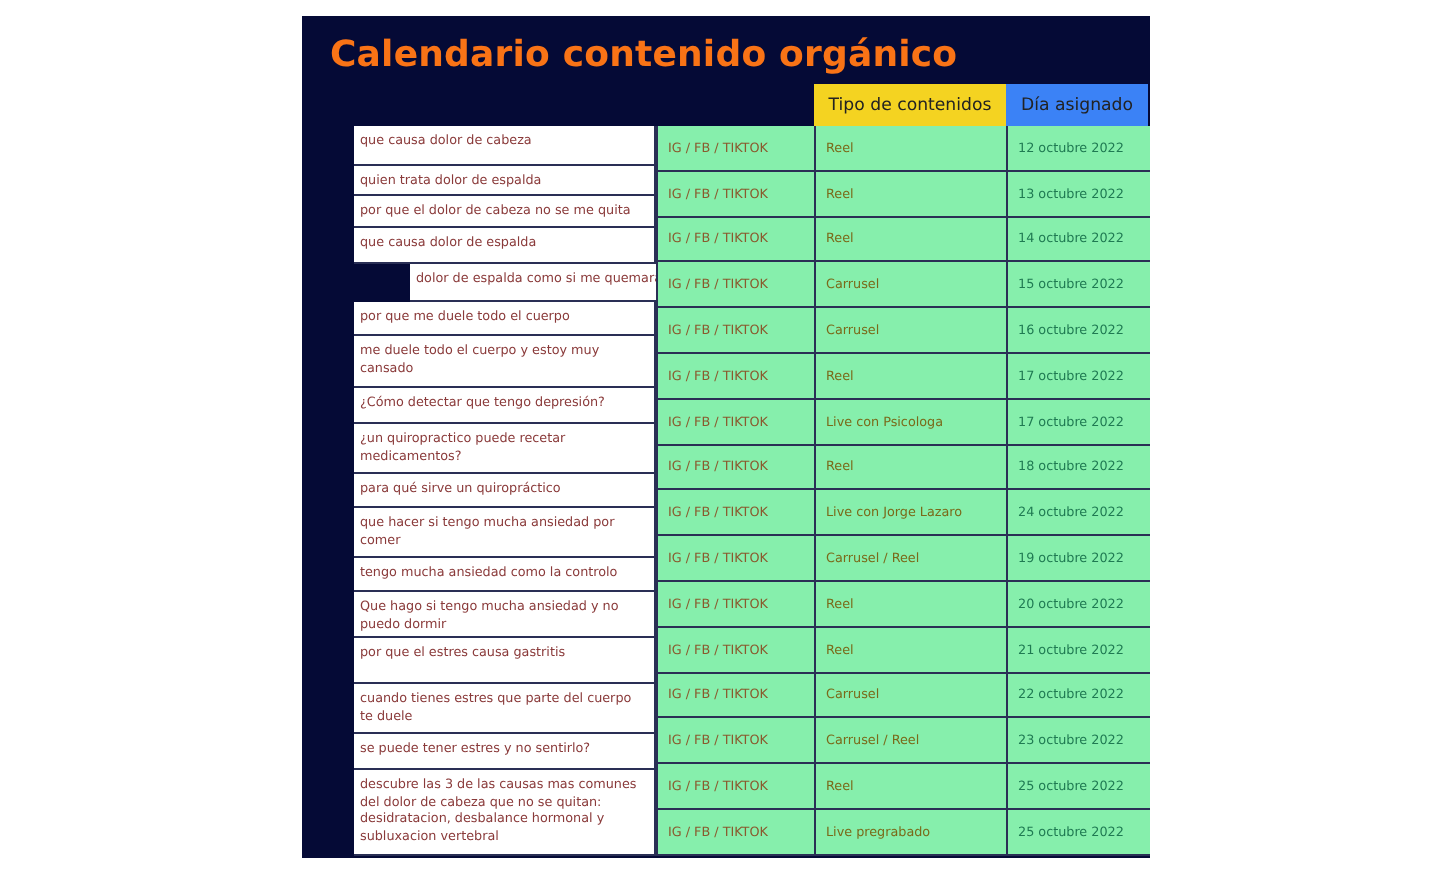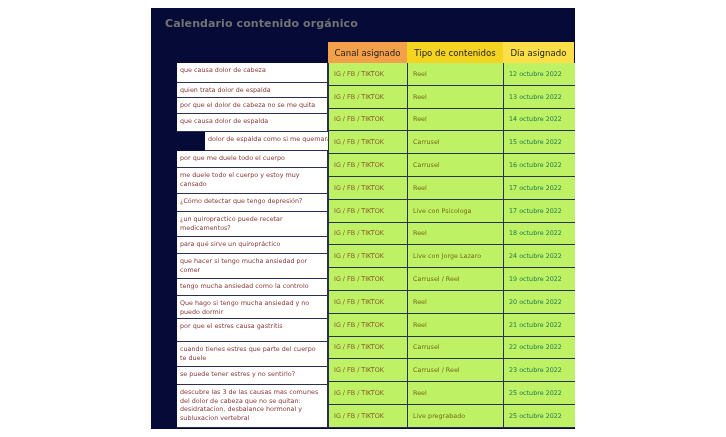--- a/index.html
+++ b/index.html
@@ -1,44 +1,43 @@
 <!DOCTYPE html>
 <html><head>
 <meta charset="utf-8">
 <style>
   html, body { margin:0; padding:0; background:#ffffff; }
   body { width:726px; height:437px; position:relative; overflow:hidden;
          font-family:"DejaVu Sans", "Liberation Sans", sans-serif; }
   .sheet { position:absolute; left:151px; top:8px; width:424px; height:421px;
            background:#050a36; }
-  .title { position:absolute; left:14px; top:9px; color:#737373; font-size:11px; font-weight:bold;
+  .title { position:absolute; left:14px; top:9px; color:#f97316; font-size:18px; font-weight:bold;
            letter-spacing:0.1px; }
   .hdr { position:absolute; top:34px; height:21px; font-size:8.6px; display:flex; align-items:center;
          box-sizing:border-box; }
   .hdr.temas { left:26px; width:151px; background:#f94444; color:#ffffff; padding-left:8px; }
   .hdr.canal { left:177px; width:79px; background:#f4a04a; color:#222; justify-content:center; }
   .hdr.tipo  { left:256px; width:96px; background:#f4d321; color:#222; justify-content:center; }
-  .hdr.dia   { left:352px; width:71px; background:#fde047; color:#222; justify-content:center; }
+  .hdr.dia   { left:352px; width:71px; background:#3b82f6; color:#222; justify-content:center; }
   .col-left { position:absolute; left:26px; top:55px; width:151px; }
   .lcell { position:absolute; left:0; width:151px; background:#fff; box-sizing:border-box;
            border-bottom:1.5px solid #2a2f55; border-right:1.5px solid #2a2f55;
            color:#8a3a3a; font-size:6.4px; line-height:8.5px; padding:3px 3px 0 3px; }
-  .rcell { position:absolute; background:#bef264; box-sizing:border-box;
+  .rcell { position:absolute; background:#86efac; box-sizing:border-box;
            border-bottom:1.5px solid #2a2f55; border-left:1.5px solid #2a2f55;
            font-size:6.4px; display:flex; align-items:center; padding-left:5px; }
   .canal { color:#8a5a2e; }
   .tipo { color:#7a6a1a; }
   .dia { color:#1f7a52; }
 </style>
 </head>
 <body>
 
 <div class="sheet">
   <div class="title">Calendario contenido orgánico</div>
-  <div class="hdr canal">Canal asignado</div>
   <div class="hdr tipo">Tipo de contenidos</div>
   <div class="hdr dia">Día asignado</div>
 
   <div class="col-left" id="temas-col">
       <div class="lcell" style="top: 0px; height: 20px;">que causa dolor de cabeza</div>
       <div class="lcell" style="top: 20px; height: 15px;">quien trata dolor de espalda</div>
       <div class="lcell" style="top: 35px; height: 16px;">por que el dolor de cabeza no se me quita</div>
       <div class="lcell" style="top: 51px; height: 18px;">que causa dolor de espalda</div>
       <div class="lcell" style="top: 69px; height: 19px; margin-left: 28px;">dolor de espalda como si me quemara</div>
       <div class="lcell" style="top: 88px; height: 17px;">por que me duele todo el cuerpo</div>

